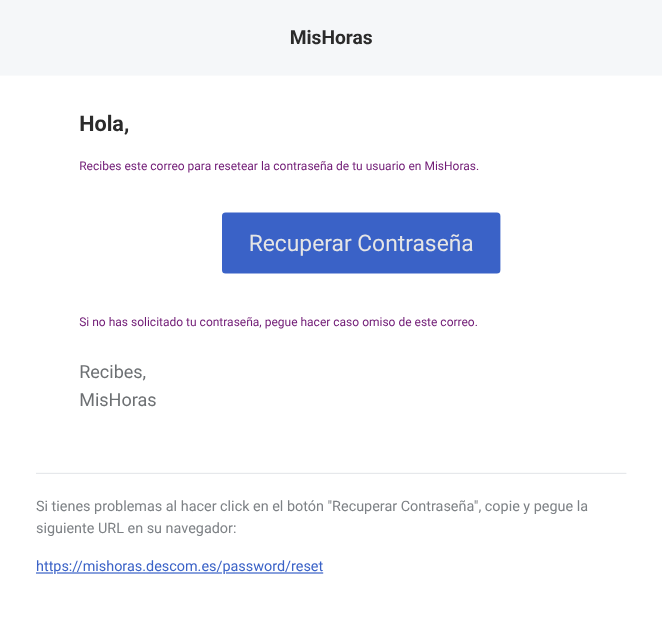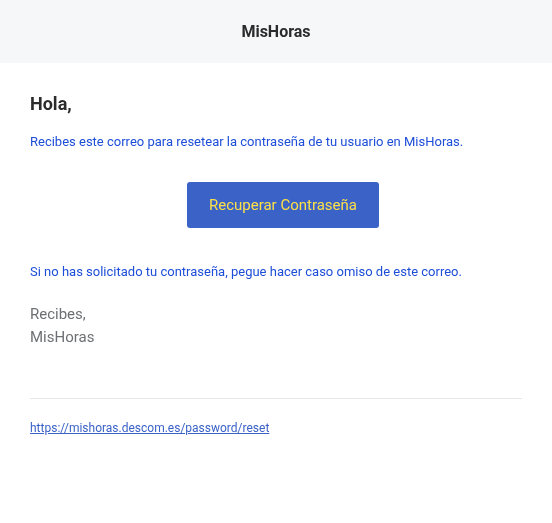--- a/index.html
+++ b/index.html
@@ -18,42 +18,43 @@
     text-align: center;
     padding: 22px 10px;
   }
   .header-title {
     font-size: 16px;
     font-weight: 700;
     color: #2b2b2b;
   }
   .content {
     padding: 30px 16px 20px 30px;
+    margin-left: 36px;
   }
   .greeting {
     font-size: 18px;
     font-weight: 700;
     color: #2b2b2b;
     margin-bottom: 18px;
   }
   .body-text {
-    font-size: 13px;
-    color: #1d4ed8;
+    font-size: 10px;
+    color: #701a75;
     line-height: 1.5;
     margin-bottom: 22px;
   }
   .button-wrap {
     text-align: center;
     margin: 30px 0 34px 0;
   }
   .btn {
     display: inline-block;
     background: #3a62c7;
-    color: #fde047;
-    font-size: 15px;
+    color: #e5e5e5;
+    font-size: 19px;
     padding: 14px 22px;
     border: none;
     border-radius: 3px;
     cursor: pointer;
     font-family: inherit;
   }
   .closing {
     font-size: 15px;
     color: #6d7073;
     line-height: 1.55;
@@ -99,14 +100,15 @@
 
   <p class="closing">
     <span>Recibes,</span><br>
     <span>MisHoras</span>
   </p>
 </div>
 
 <hr class="divider">
 
 <div class="footer">
+  <p class="footer-text">Si tienes problemas al hacer click en el botón "Recuperar Contraseña", copie y pegue la siguiente URL en su navegador:</p>
   <a class="footer-link">https://mishoras.descom.es/password/reset</a>
 </div>
 
 </body></html>

